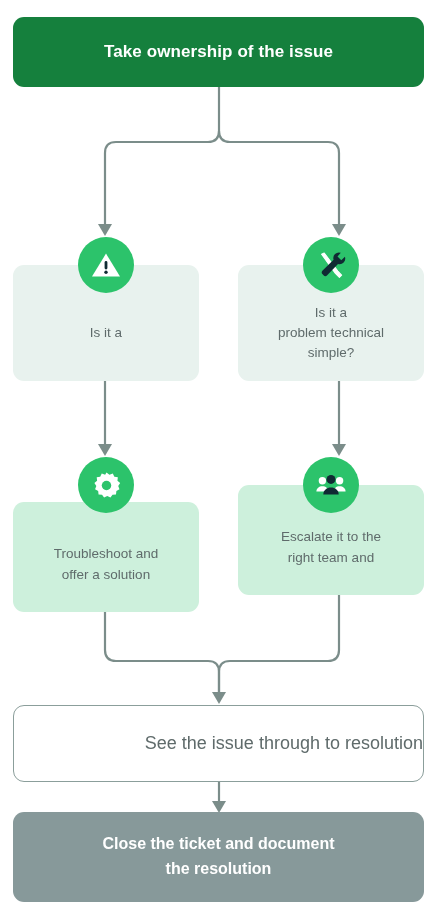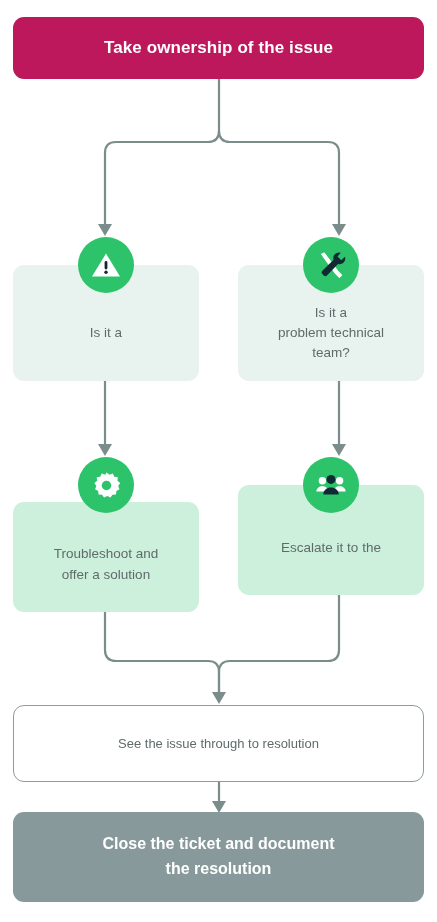--- a/index.html
+++ b/index.html
@@ -41,22 +41,22 @@
     align-items: center;
     justify-content: center;
     text-align: center;
   }
 
   
   .banner {
     left: 13px;
     top: 17px;
     width: 411px;
-    height: 62px;
-    background: #be185d;
+    height: 70px;
+    background: #15803d;
     border-radius: 11px;
     color: #ffffff;
     font-size: 17px;
     font-weight: bold;
     letter-spacing: .1px;
   }
 
   
   .card-decision {
     width: 186px;
@@ -88,21 +88,22 @@
   
   .card-outline {
     left: 13px;
     top: 705px;
     width: 411px;
     height: 77px;
     background: #ffffff;
     border: 1.6px solid #8b9e9b;
     border-radius: 11px;
     color: #5f6b6b;
-    font-size: 13px;
+    font-size: 18px;
+    justify-content: flex-end;
   }
 
   
   .card-final {
     left: 13px;
     top: 812px;
     width: 411px;
     height: 90px;
     background: #87999a;
     border-radius: 11px;
@@ -189,21 +190,21 @@
 
       <path d="M6.6 5.2 L9.2 4.0 L22.8 22.0 L26.6 26.2 L24.4 28.4 L20.4 24.4 Z" fill="#ffffff" stroke="#ffffff" stroke-width="1.1" stroke-linejoin="round"></path>
 
       <path d="M25.8 3.8 a5.6 5.6 0 0 0 -7.2 7.0 L7.6 21.6 a2.6 2.6 0 0 0 0 3.7 l0.9 0.9 a2.6 2.6 0 0 0 3.7 0 L23.0 15.0 a5.6 5.6 0 0 0 6.9 -7.2 L26.3 11.3 L22.5 7.5 Z" fill="#102a33"></path>
     </svg>
   </div>
   <div class="node card-decision right">
     <div>
       <span class="node-text">Is it a</span>
       <span class="node-text">problem technical</span>
-      <span class="node-text">team?</span>
+      <span class="node-text">simple?</span>
     </div>
   </div>
 
   <div class="icon-circle ic-gear">
     <svg width="31" height="31" viewBox="0 0 32 32" aria-hidden="true">
       <path fill="#ffffff" d="M16 2.6 l3.0 2.2 3.5 -1.1 1.6 3.3 3.6 0.6 -0.4 3.6 2.8 2.3 -2.0 3.0 1.3 3.4 -3.2 1.8 -0.4 3.6 -3.6 0.2 -2.1 2.9 -3.3 -1.5 -3.3 1.5 -2.1 -2.9 -3.6 -0.2 -0.4 -3.6 -3.2 -1.8 1.3 -3.4 -2.0 -3.0 2.8 -2.3 -0.4 -3.6 3.6 -0.6 1.6 -3.3 3.5 1.1 Z"></path>
       <circle cx="16" cy="16" r="4.9" fill="#2cc36b"></circle>
     </svg>
   </div>
   <div class="node card-action left">
@@ -222,20 +223,21 @@
       <circle cx="24.6" cy="11.8" r="3.7" fill="#ffffff"></circle>
       <path d="M18.6 22.6 c0 -3.4 2.7 -5.4 6.0 -5.4 c3.3 0 6.0 2.0 6.0 5.4 Z" fill="#ffffff"></path>
 
       <circle cx="16" cy="10.4" r="4.5" fill="#102a33"></circle>
       <path d="M8.3 25.6 c0 -4.3 3.4 -7.0 7.7 -7.0 c4.3 0 7.7 2.7 7.7 7.0 Z" fill="#102a33"></path>
     </svg>
   </div>
   <div class="node card-action right">
     <div>
       <span class="node-text">Escalate it to the</span>
+      <span class="node-text">right team and</span>
     </div>
   </div>
 
   <div class="node card-outline">
     <span class="node-text">See the issue through to resolution</span>
   </div>
 
   <div class="node card-final">
     <div>
       <span class="node-text">Close the ticket and document</span>

